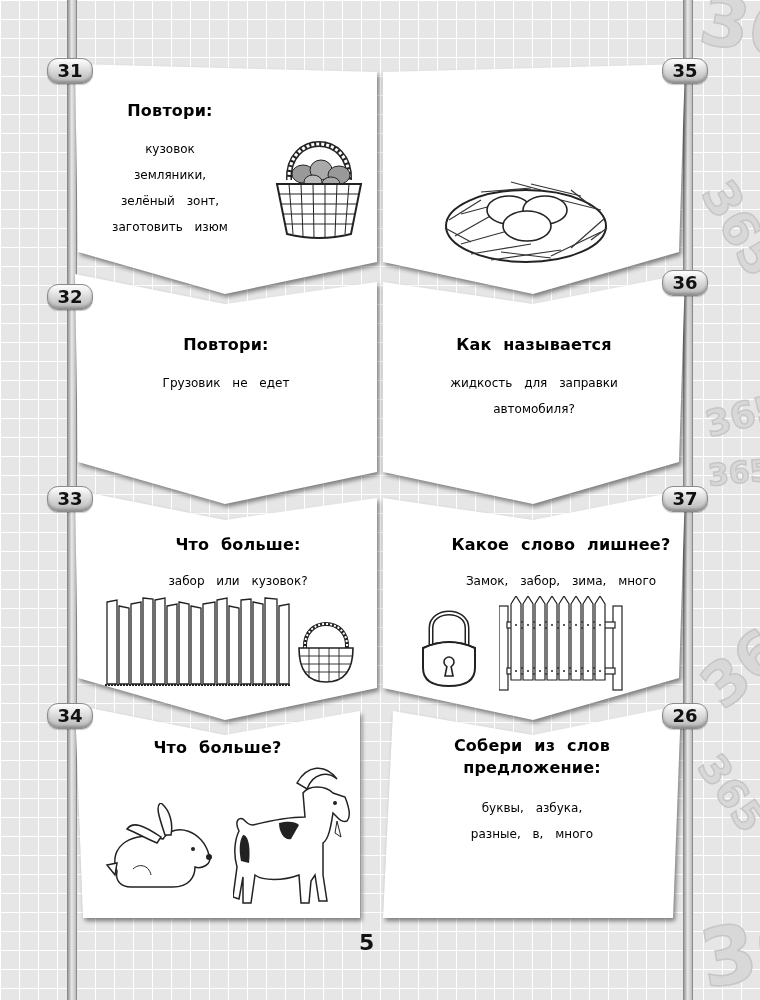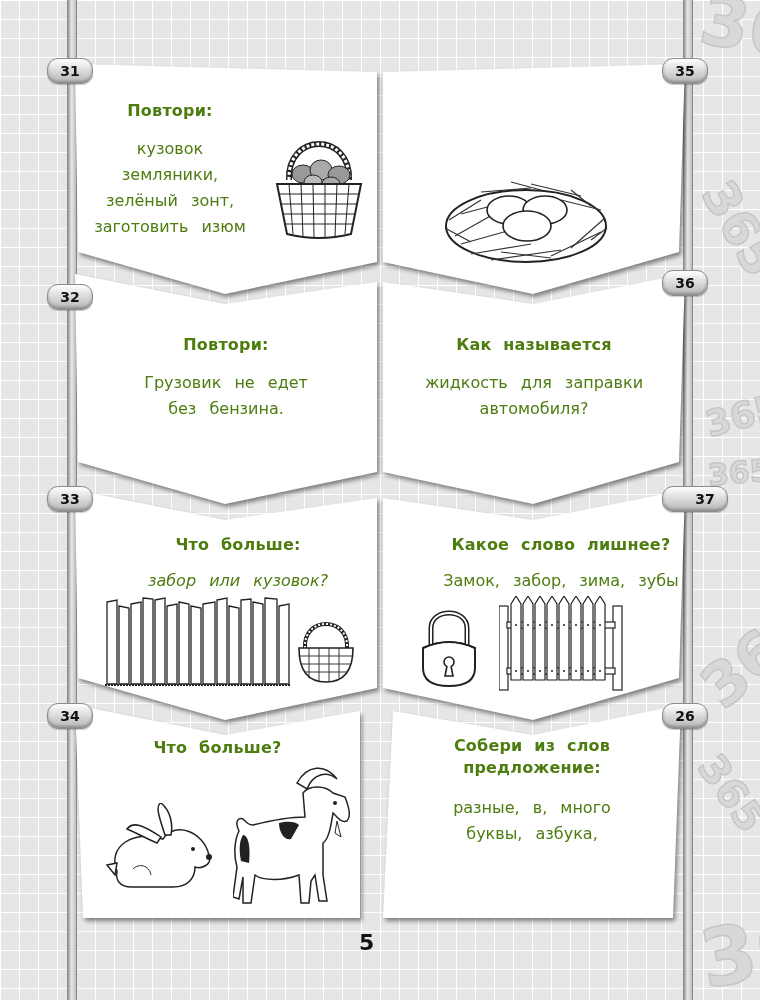--- a/index.html
+++ b/index.html
@@ -26,39 +26,39 @@
       font-family: "DejaVu Sans", sans-serif; font-weight: bold;
       -webkit-text-stroke: 1.5px #c6c6c6;
       pointer-events: none;
     }
     .card {
       position: absolute; z-index: 2; background: #ffffff;
       filter: drop-shadow(2px 3px 2px rgba(0,0,0,0.45));
     }
     .card svg.shape { position: absolute; left: 0; top: 0; }
     .card .content {
-      position: absolute; left: 0; right: 0; text-align: center; color: #4d7c0f;
+      position: absolute; left: 0; right: 0; text-align: center; color: #000000;
     }
     .title {
       font-family: "DejaVu Sans", sans-serif; font-weight: bold;
       font-size: 16px; letter-spacing: 0.2px; line-height: 22px;
       word-spacing: 6px;
     }
     .body {
-      font-family: "DejaVu Sans", sans-serif; font-size: 16px;
+      font-family: "DejaVu Sans", sans-serif; font-size: 12px;
       line-height: 26px; word-spacing: 8px; margin-top: 14px;
     }
     .badge {
       position: absolute; z-index: 5; width: 44px; height: 24px;
       border-radius: 11px;
       background: linear-gradient(#ffffff, #d2d2d2 60%, #b8b8b8);
       border: 1px solid #8c8c8c;
       box-shadow: inset 0 -2px 3px rgba(0,0,0,0.25), 0 1px 1px rgba(0,0,0,0.2);
       text-align: center; line-height: 24px;
-      font-family: "DejaVu Sans", sans-serif; font-weight: bold; font-size: 14px; color: #111;
+      font-family: "DejaVu Sans", sans-serif; font-weight: bold; font-size: 18px; color: #111;
     }
     .page-number {
       position: absolute; left: 359px; top: 930px; z-index: 3;
       font-family: "DejaVu Sans", sans-serif; font-weight: bold; font-size: 22px; color: #111;
     }
     .illus { position: absolute; }
   </style>
 </head>
 <body>
 
@@ -112,33 +112,32 @@
 <div class="badge" style="left:47px; top:58px;">31</div>
 
 <div class="card" style="left:75px; top:272px; width:302px; height:232px; background:transparent;">
   <svg class="shape" width="302" height="232">
     <polygon points="0,2 150,32 302,10 302,200 150,232 3,190" fill="#ffffff"></polygon>
   </svg>
   <div class="content" style="top:62px;">
     <div class="title">Повтори:</div>
     <div class="body">
       <div>Грузовик  не  едет</div>
-      <div>без  бензина.</div>
     </div>
   </div>
 </div>
 <div class="badge" style="left:47px; top:284px;">32</div>
 
 <div class="card" style="left:75px; top:488px; width:326px; height:232px; background:transparent;">
   <svg class="shape" width="302" height="232">
     <polygon points="0,2 150,32 302,10 302,200 150,232 3,190" fill="#ffffff"></polygon>
   </svg>
   <div class="content" style="top:46px;">
     <div class="title">Что  больше:</div>
-    <div class="body" style="margin-top:12px;font-style:italic;">
+    <div class="body" style="margin-top:12px;">
       <div>забор  или  кузовок?</div>
     </div>
   </div>
   <svg class="illus" style="left:30px; top:108px;" width="186" height="92" viewBox="0 0 186 92">
     <g fill="#fff" stroke="#222" stroke-width="1.3">
       <path d="M2,6 L12,4 L12,88 L2,88 Z"></path>
         <path d="M14,10 L24,12 L24,88 L14,88 Z"></path>
       <path d="M26,8 L36,6 L36,88 L26,88 Z"></path>
         <path d="M38,2 L48,3 L48,88 L38,88 Z"></path>
       <path d="M50,4 L60,2 L60,88 L50,88 Z"></path>
@@ -248,21 +247,21 @@
 </div>
 <div class="badge" style="left:662px; top:270px;">36</div>
 
 <div class="card" style="left:383px; top:488px; width:356px; height:232px; background:transparent;">
   <svg class="shape" width="302" height="232">
     <polygon points="0,10 150,32 302,2 296,190 150,232 0,200" fill="#ffffff"></polygon>
   </svg>
   <div class="content" style="top:46px;">
     <div class="title">Какое  слово  лишнее?</div>
     <div class="body" style="margin-top:12px;">
-      <div>Замок,  забор,  зима,  зубы</div>
+      <div>Замок,  забор,  зима,  много</div>
     </div>
   </div>
   <svg class="illus" style="left:36px; top:118px;" width="60" height="82" viewBox="0 0 60 82">
     <path d="M12,40 L12,22 C12,2 48,2 48,22 L48,40" fill="none" stroke="#222" stroke-width="5"></path>
     <path d="M12,40 L12,22 C12,2 48,2 48,22 L48,40" fill="none" stroke="#fff" stroke-width="2"></path>
     <path d="M4,42 Q30,30 56,42 L56,62 Q56,80 30,80 Q4,80 4,62 Z" fill="#fff" stroke="#222" stroke-width="2"></path>
     <path d="M4,42 Q30,30 56,42" fill="none" stroke="#222" stroke-width="1.5"></path>
     <circle cx="30" cy="56" r="5" fill="#fff" stroke="#222" stroke-width="1.6"></circle>
     <path d="M28,60 L26,70 L34,70 L32,60" fill="#fff" stroke="#222" stroke-width="1.6"></path>
   </svg>
@@ -294,32 +293,32 @@
         <circle cx="29" cy="75" r="1"></circle>
         <circle cx="41" cy="75" r="1"></circle>
         <circle cx="53" cy="75" r="1"></circle>
       <circle cx="65" cy="75" r="1"></circle>
         <circle cx="77" cy="75" r="1"></circle>
         <circle cx="89" cy="75" r="1"></circle>
         <circle cx="101" cy="75" r="1"></circle>
     </g>
   </svg>
 </div>
-<div class="badge" style="left:662px; top:486px;padding-left:20px;">37</div>
+<div class="badge" style="left:662px; top:486px;">37</div>
 
 <div class="card" style="left:383px; top:703px; width:298px; height:215px; background:transparent;">
   <svg class="shape" width="298" height="215">
     <polygon points="10,8 150,32 298,2 290,215 0,215" fill="#ffffff"></polygon>
   </svg>
   <div class="content" style="top:32px;">
     <div class="title">
       <div>Собери  из  слов</div>
       <div>предложение:</div>
     </div>
     <div class="body" style="margin-top:16px;">
+      <div>буквы,  азбука,</div>
       <div>разные,  в,  много</div>
-      <div>буквы,  азбука,</div>
     </div>
   </div>
 </div>
 <div class="badge" style="left:662px; top:703px;">26</div>
 
 <div class="page-number">5</div>
 
 </body></html>

